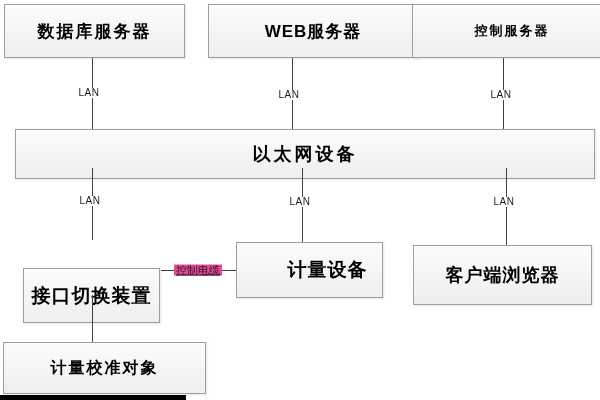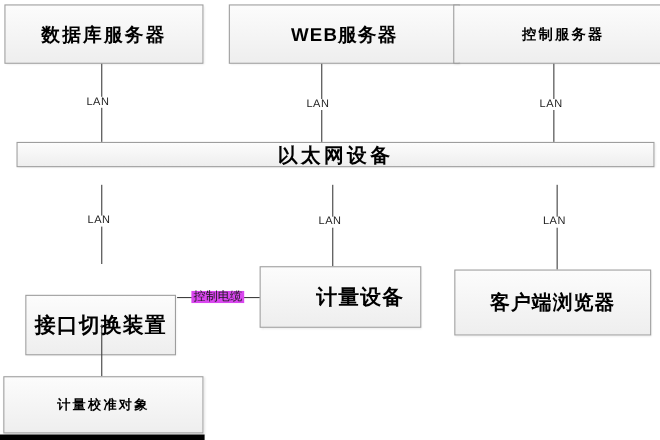--- a/index.html
+++ b/index.html
@@ -15,33 +15,33 @@
     font-weight:bold; color:#000000; text-align:left; box-sizing:border-box;
   }
   .vline { position:absolute; width:1px; background:#404040; }
   .hline { position:absolute; height:1px; background:#404040; }
   .lan {
     position:absolute; font-size:10px; color:#1a1a1a; background:#ffffff;
     padding:0 3px; transform:translate(-50%,-50%); letter-spacing:0.5px;
     font-weight:normal; line-height:1;
   }
   .cable-label {
-    position:absolute; font-size:11px; color:#1a1a1a; background:#d946ef;
-    padding:0 2px; transform:translate(-50%,-50%); line-height:1;
+    position:absolute; font-size:11px; color:#1a1a1a; background:#ec4899;
+    padding:0 2px; transform:translate(-50%,-50%); line-height:1;text-decoration:underline;
   }
 
   
   .n-db     { left:4px;   top:4px;   width:181px; height:54px; font-size:17px; letter-spacing:2px; }
   .n-web    { left:208px; top:4px;   width:210px; height:54px; font-size:17px; letter-spacing:1px; }
   .n-ctrl   { left:412px; top:4px;   width:200px; height:54px; font-size:13px; letter-spacing:2px; }
-  .n-eth    { left:15px;  top:129px; width:580px; height:23px; font-size:18px; letter-spacing:3px; }
+  .n-eth    { left:15px;  top:129px; width:580px; height:50px; font-size:18px; letter-spacing:3px; }
   .n-ifs    { left:23px;  top:240px; width:137px; height:55px; font-size:19px; letter-spacing:1px;margin-top:28px; }
   .n-meter  { left:236px; top:242px; width:147px; height:56px; font-size:19px; letter-spacing:1px;padding-left:36px; }
   .n-client { left:413px; top:245px; width:179px; height:60px; font-size:18px; letter-spacing:1px; }
-  .n-cal    { left:3px;   top:342px; width:182px; height:52px; font-size:12px; letter-spacing:2px; }
+  .n-cal    { left:3px;   top:342px; width:203px; height:52px; font-size:16px; letter-spacing:2px; }
 
   
   .l-db-eth     { left:92px;  top:58px;  height:71px; }
   .l-web-eth    { left:292px; top:58px;  height:71px; }
   .l-ctrl-eth   { left:503px; top:58px;  height:71px; }
   .l-eth-ifs    { left:92px;  top:168px; height:72px; }
   .l-eth-meter  { left:302px; top:168px; height:74px; }
   .l-eth-client { left:506px; top:168px; height:77px; }
   .l-ifs-cal    { left:92px;  top:295px; height:47px; }
   .l-cable      { left:161px; top:270px; width:75px;  }

